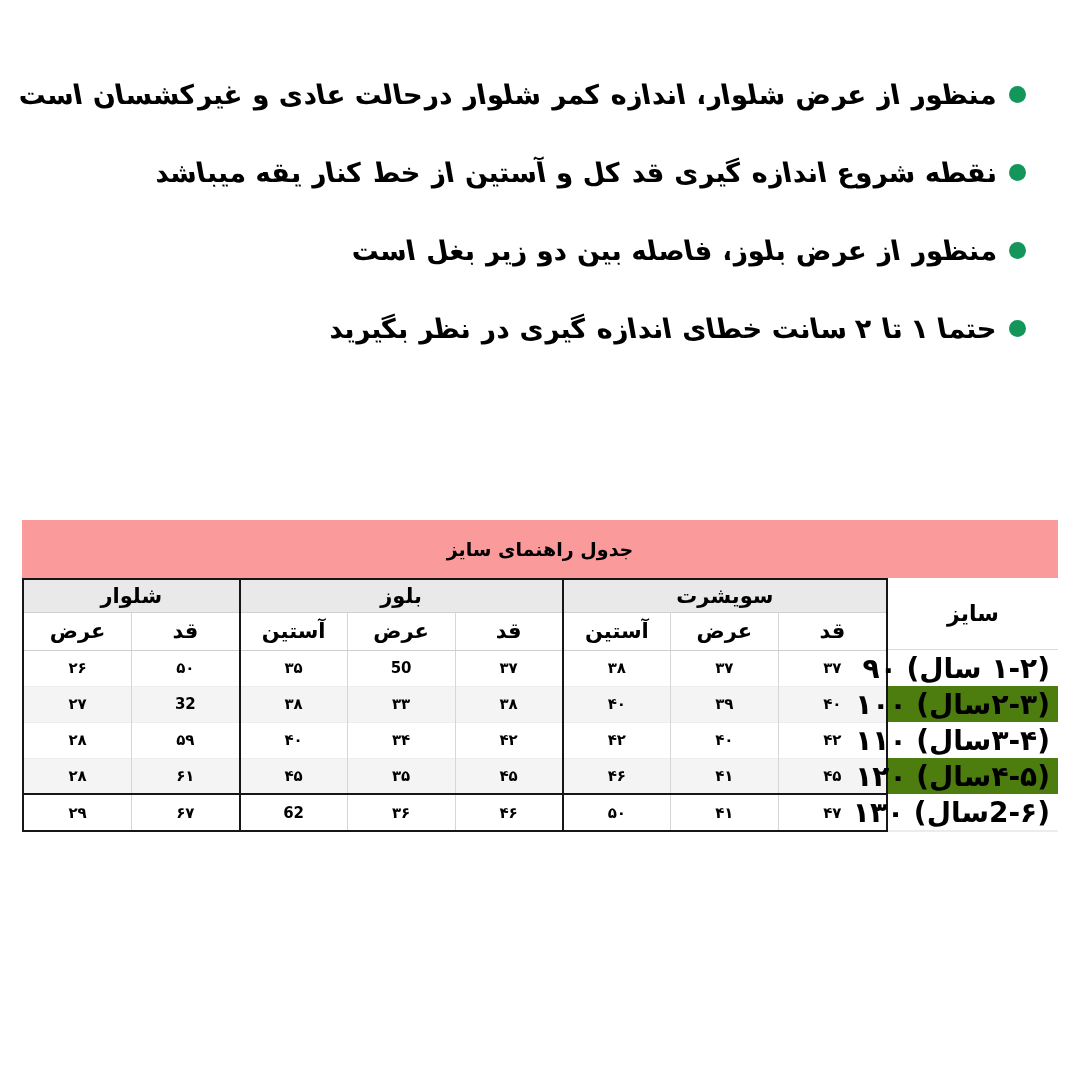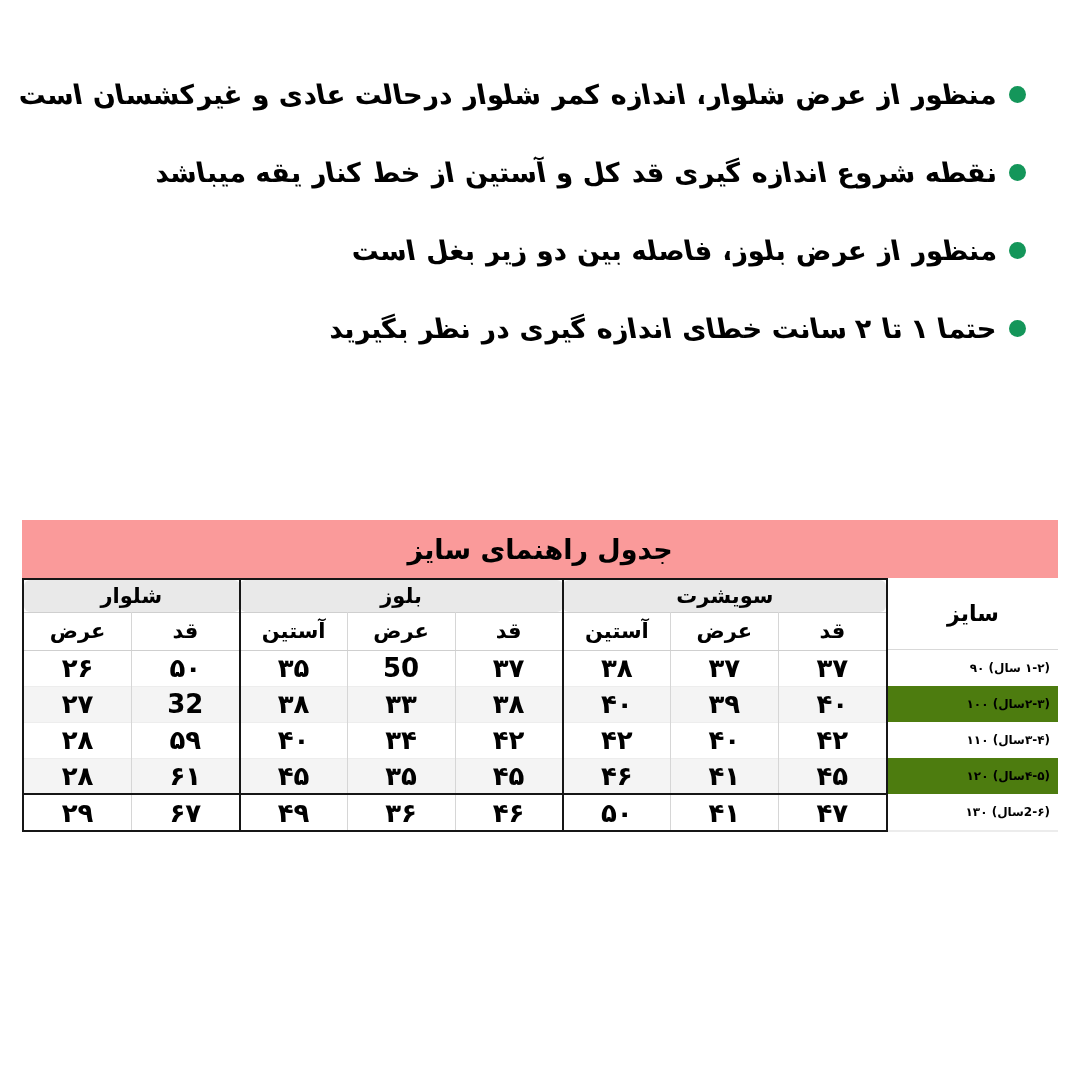--- a/index.html
+++ b/index.html
@@ -32,58 +32,58 @@
     white-space:nowrap;
     transform:skewX(10deg);
   }
 
   
   .size-table { position:absolute; top:520px; left:22px; width:1036px; }
   .title-bar {
     height:58px; background:#fa9a9a;
     display:flex; align-items:center; justify-content:center;
   }
-  .title-bar span { font-size:27px; font-weight:bold; direction:rtl; }
+  .title-bar span { font-size:19px; font-weight:bold; direction:rtl; }
 
   .table-wrap { display:flex; flex-direction:row; }
 
   .main-box {
     width:866px;
     border:2px solid #161616;
   }
   table { width:100%; border-collapse:collapse; table-layout:fixed; }
   td {
     text-align:center; vertical-align:middle;
     font-weight:bold; padding:0;
   }
-  .group-cell { background:#e9e9e9; height:32px; font-size:21px;border-radius:6px; }
+  .group-cell { background:#e9e9e9; height:32px; font-size:21px; }
   .sub-cell {
     height:38px; font-size:21px;
     border-top:1px solid #cfcfcf;
     border-bottom:1px solid #cfcfcf;
   }
-  tbody td { height:36px; font-size:26px; border-top:1px solid #ededed; }
+  tbody td { height:36px; font-size:15px; border-top:1px solid #ededed; }
   tbody tr:first-child td { border-top:none; }
   td.thin { border-left:1px solid #d6d6d6; }
   td.gb   { border-left:2px solid #161616; }
   tbody tr.alt { background:#f4f4f4; }
   tbody tr.thick td { border-top:2px solid #161616; }
 
   .size-col { width:170px; border-bottom:2px solid #ececec; }
   .size-head {
     height:72px; direction:rtl;
     display:flex; align-items:center; justify-content:center;
     font-size:22px; font-weight:bold;
     border-bottom:1px solid #d9d9d9;
   }
   .size-cell {
     height:36px; direction:rtl;
     display:flex; align-items:center; justify-content:flex-start;
     padding-right:8px;
-    font-size:12px; font-weight:bold;
+    font-size:28px; font-weight:bold;
     white-space:nowrap;
   }
   .size-cell.alt { background:#4d7c0f; }
 </style>
 </head>
 <body>
 
 <section class="notes">
   <div class="note">
     <span class="dot"></span>
@@ -167,21 +167,21 @@
               <td class="gb">۴۵</td>
               <td class="thin">۶۱</td>
               <td>۲۸</td>
             </tr>
             <tr class="thick">
               <td class="thin">۴۷</td>
               <td class="thin">۴۱</td>
               <td class="gb">۵۰</td>
               <td class="thin">۴۶</td>
               <td class="thin">۳۶</td>
-              <td class="gb">۴۹</td>
+              <td class="gb">62</td>
               <td class="thin">۶۷</td>
               <td>۲۹</td>
             </tr>
           </tbody>
       </table>
     </div>
     <div class="size-col" id="size-col">
       <div class="size-head">سایز</div>
     <div class="size-cell">(۱-۲ سال) ۹۰</div>
         <div class="size-cell alt">(۲-۳سال) ۱۰۰</div>

